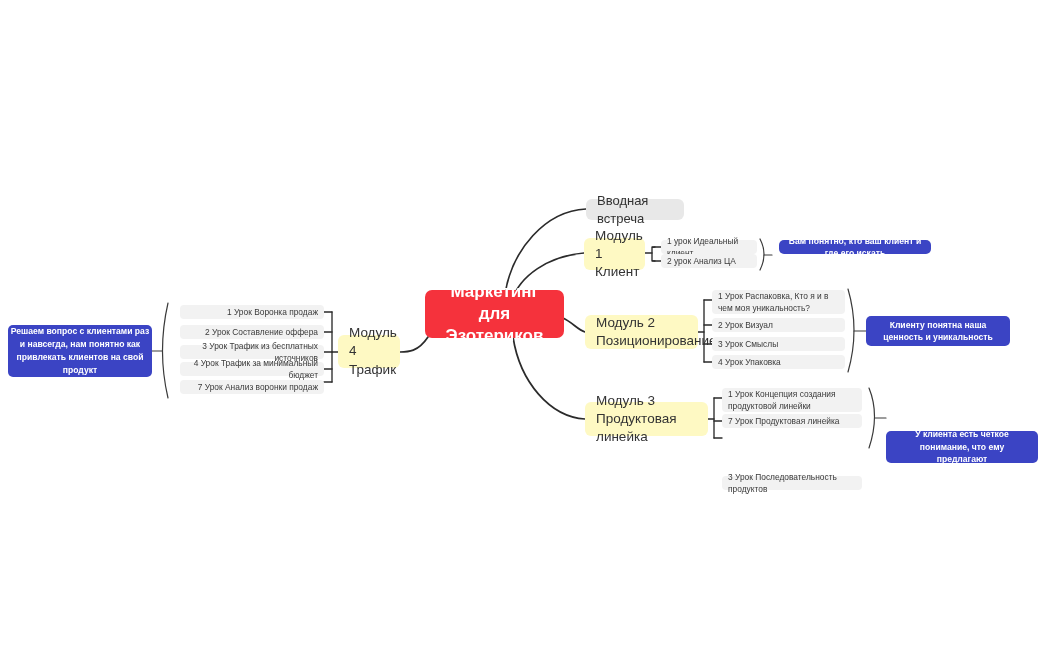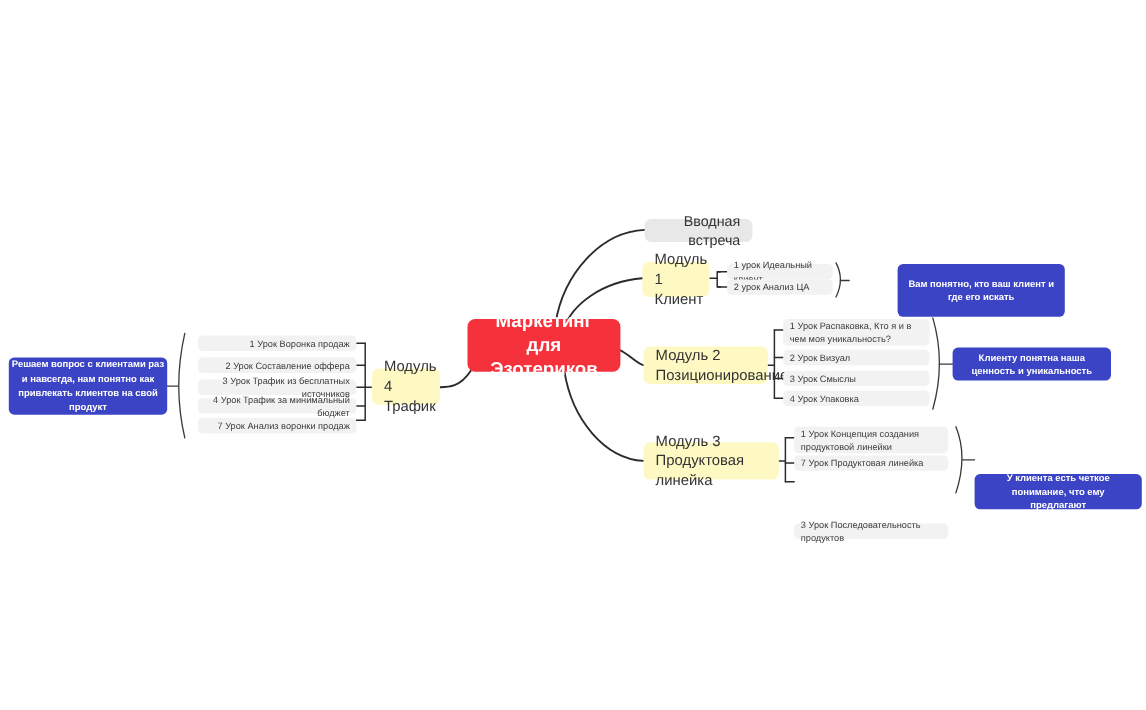--- a/index.html
+++ b/index.html
@@ -55,21 +55,21 @@
     text-align: left;
   }
   .node-plain {
     background: #e8e8e8;
     color: #333333;
     border-radius: 6px;
     font-size: 13px;
     line-height: 1.35;
     padding: 6px 11px;
     justify-content: flex-start;
-    text-align: right;
+    text-align: left;
   }
   .node-lesson {
     background: #f2f2f2;
     color: #3a3a3a;
     border-radius: 4px;
     font-size: 8.4px;
     line-height: 1.45;
     padding: 3px 6px;
     justify-content: flex-start;
     text-align: left;
@@ -176,21 +176,21 @@
   <div class="node node-module" style="left:584px; top:238px; width:61px; height:32px;">
     <span class="mlabel">Модуль 1
 Клиент</span>
   </div>
   <div class="node node-lesson" style="left:661px; top:240px; width:96px; height:14px;">
     <span>1 урок Идеальный клиент</span>
   </div>
   <div class="node node-lesson" style="left:661px; top:254px; width:96px; height:14px;">
     <span>2 урок Анализ ЦА</span>
   </div>
-  <div class="node node-outcome" style="left:816px; top:240px; width:152px; height:48px;">
+  <div class="node node-outcome" style="left:779px; top:240px; width:152px; height:14px;">
     <span>Вам понятно, кто ваш клиент и где его искать</span>
   </div>
 
   <div class="node node-module" style="left:585px; top:315px; width:113px; height:34px;">
     <span class="mlabel">Модуль 2
 Позиционирование</span>
   </div>
   <div class="node node-lesson" style="left:712px; top:290px; width:133px; height:24px;">
     <span>1 Урок Распаковка, Кто я и в чем моя уникальность?</span>
   </div>

